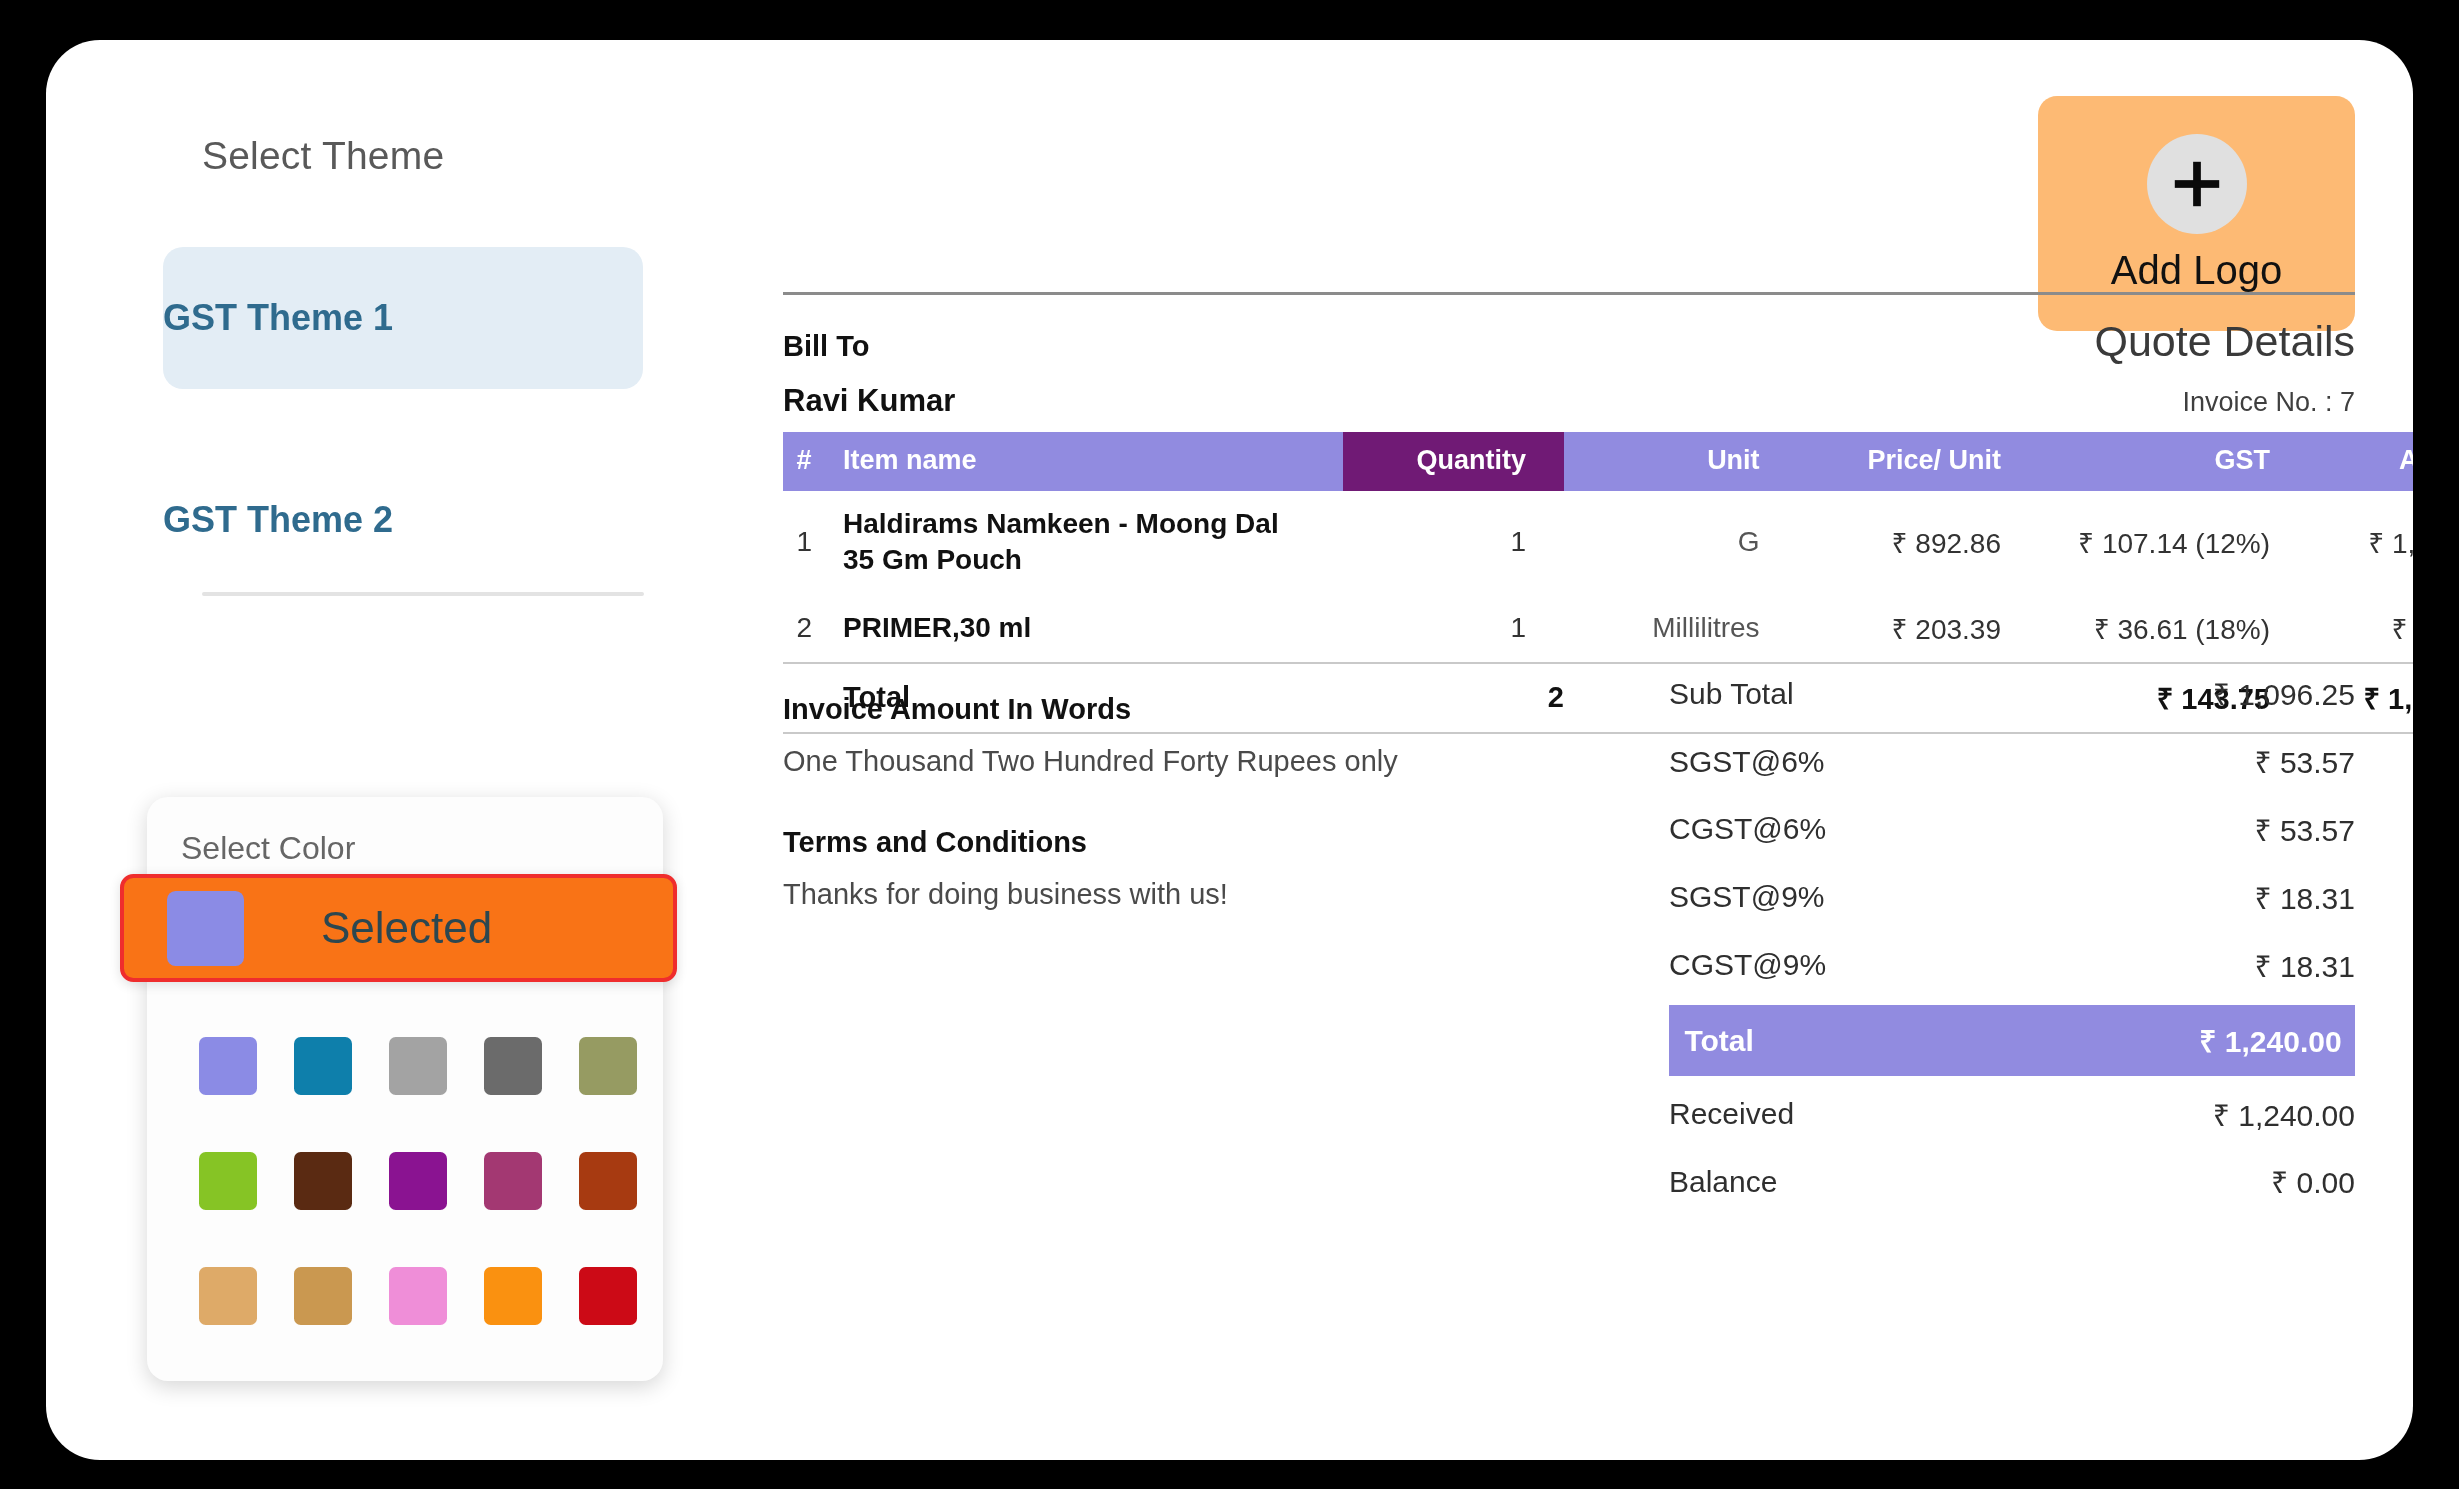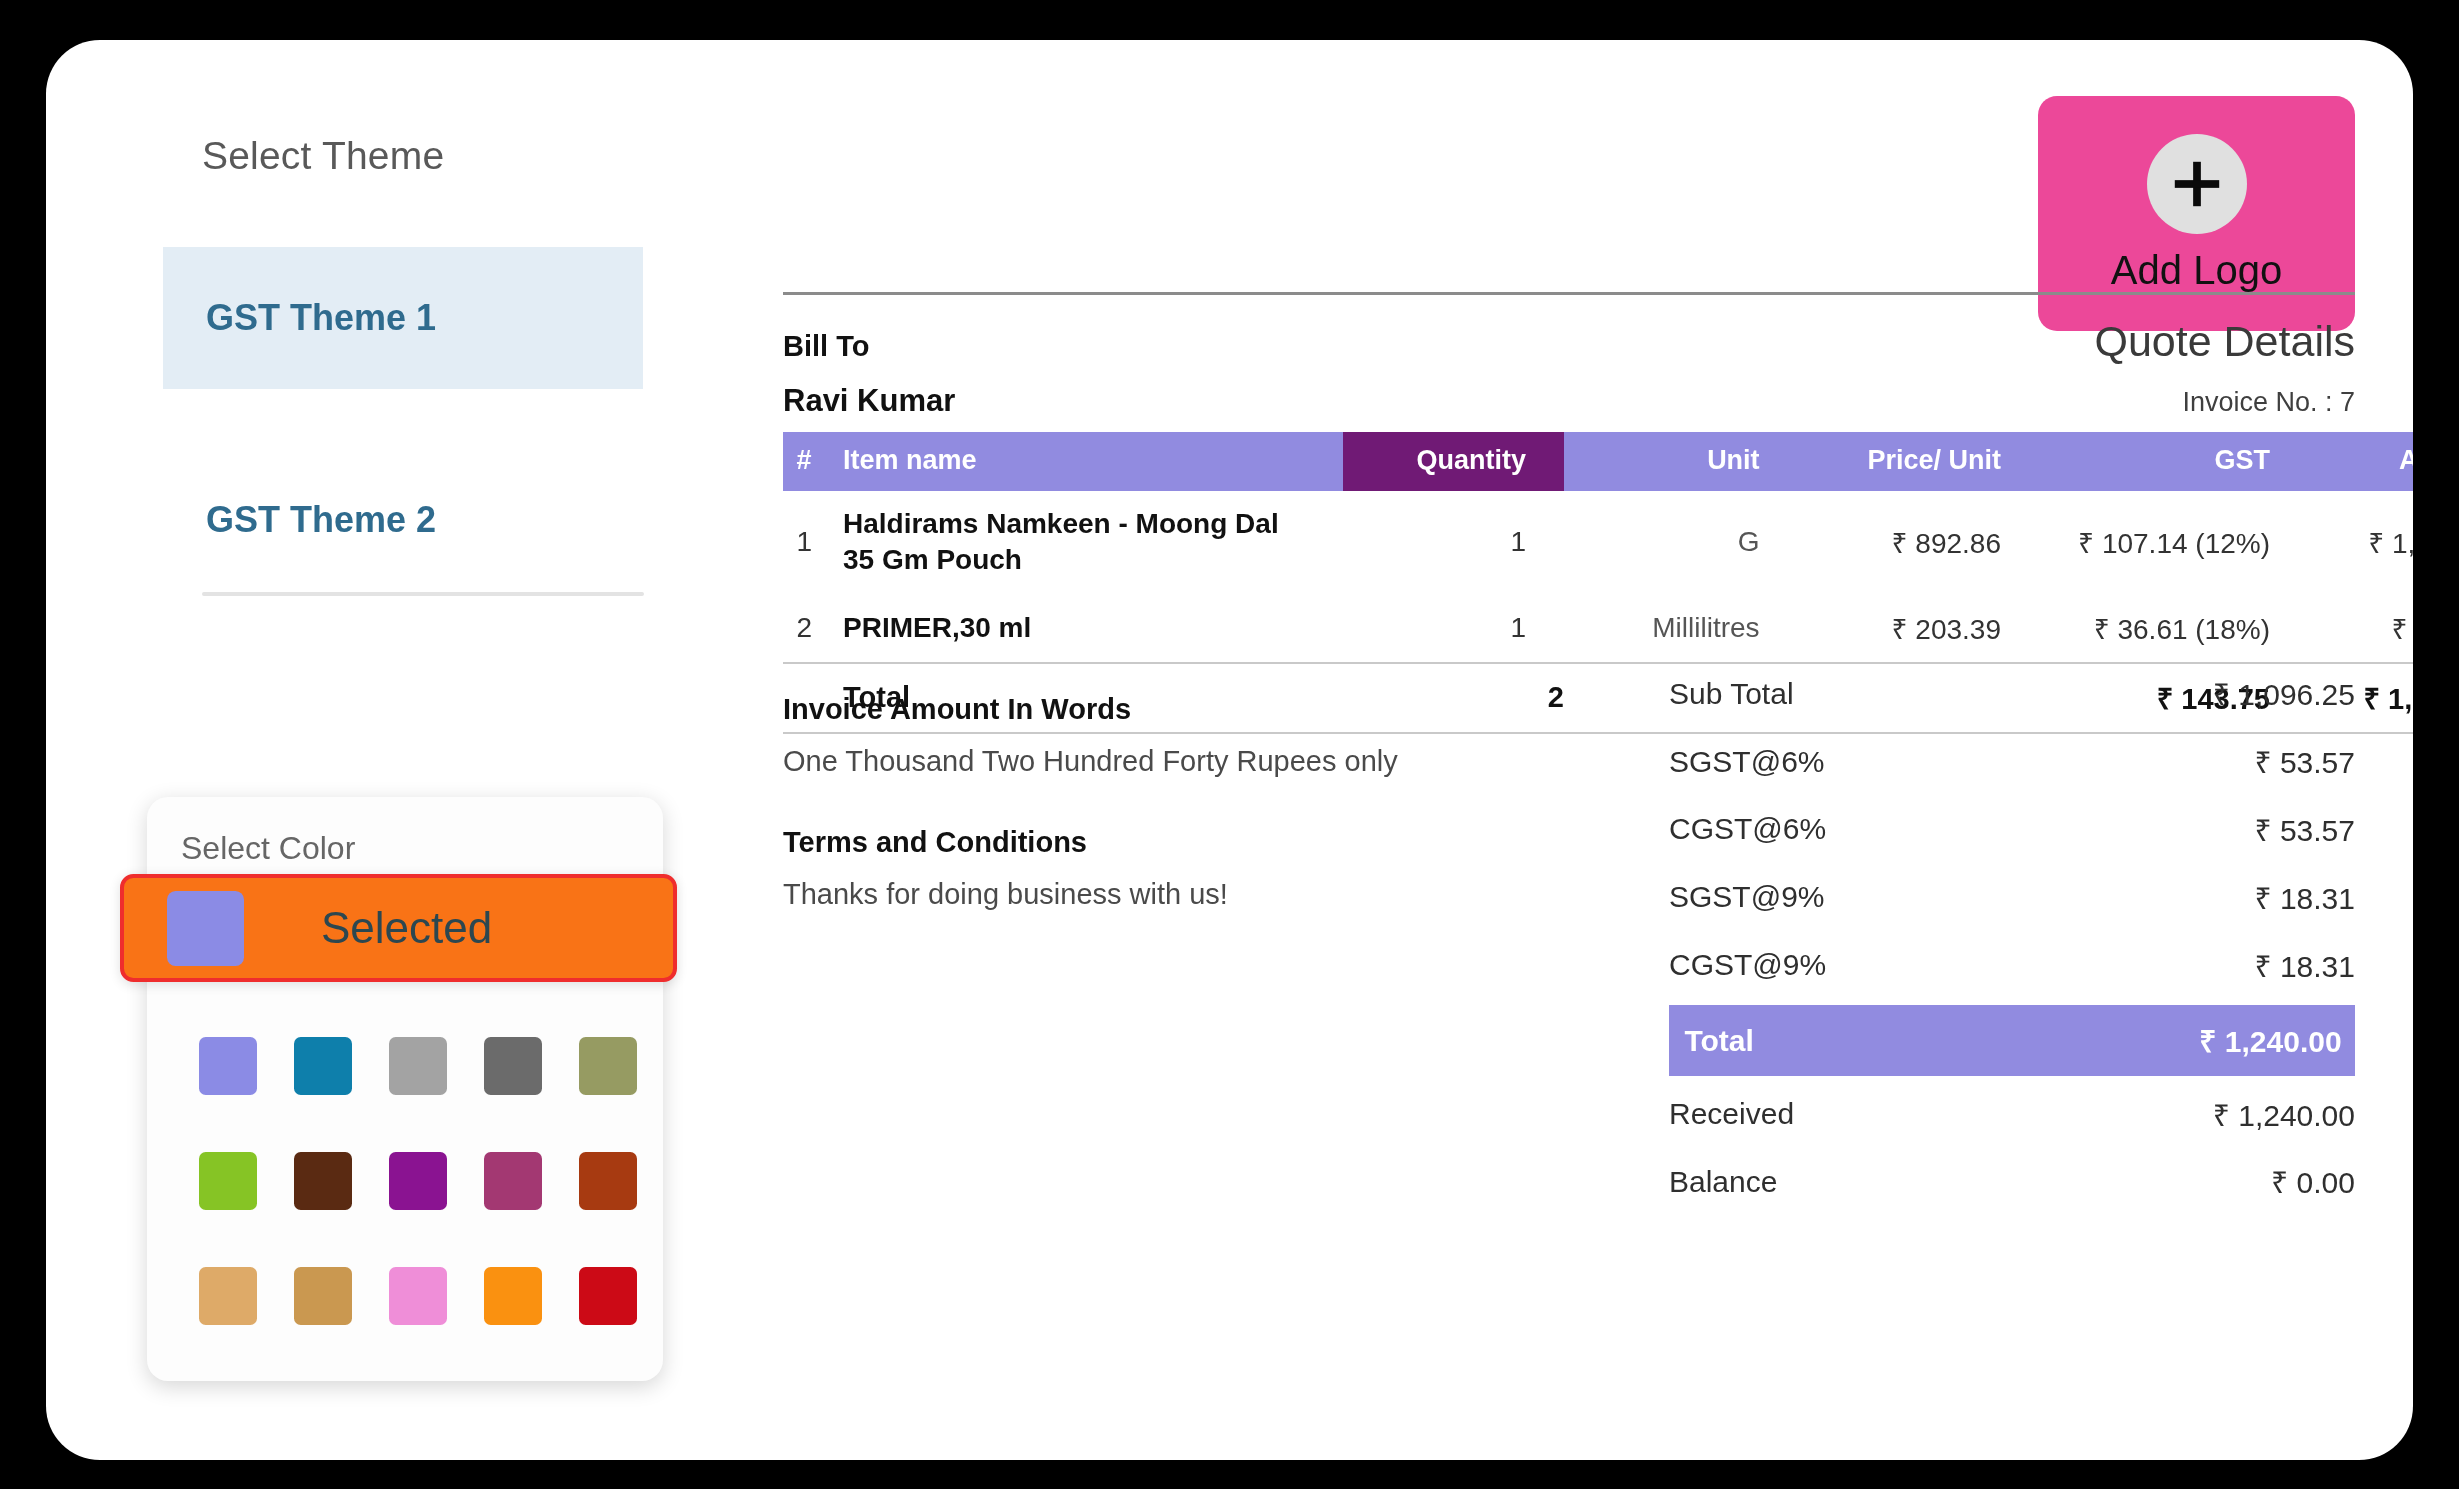--- a/index.html
+++ b/index.html
@@ -49,23 +49,23 @@
     letter-spacing: 0.2px;
   }
 
   .theme-item {
     position: absolute;
     left: 117px;
     width: 480px;
     font-size: 36px;
     font-weight: 600;
     color: #2f6b8e;
-    padding-left: 43px;
     display: flex;
     align-items: center;
+    border-radius: 20px;
   }
   .theme-item.selected {
     background: #e3edf5;
     height: 142px;
     top: 207px;
   }
   .theme-item.plain { height: 92px; }
   #theme-item-1 .lbl { line-height: 1; }
 
   #theme-divider {
@@ -157,21 +157,21 @@
     color: #0d0d0d;
     letter-spacing: -0.5px;
   }
 
   #add-logo-btn {
     position: absolute;
     right: 58px;
     top: 56px;
     width: 317px;
     height: 235px;
-    background: #ec4899;
+    background: #fdba74;
     border-radius: 19px;
     display: flex;
     flex-direction: column;
     align-items: center;
     justify-content: center;
     cursor: pointer;
   }
   #add-logo-circle {
     width: 100px; height: 100px;
     border-radius: 50%;

